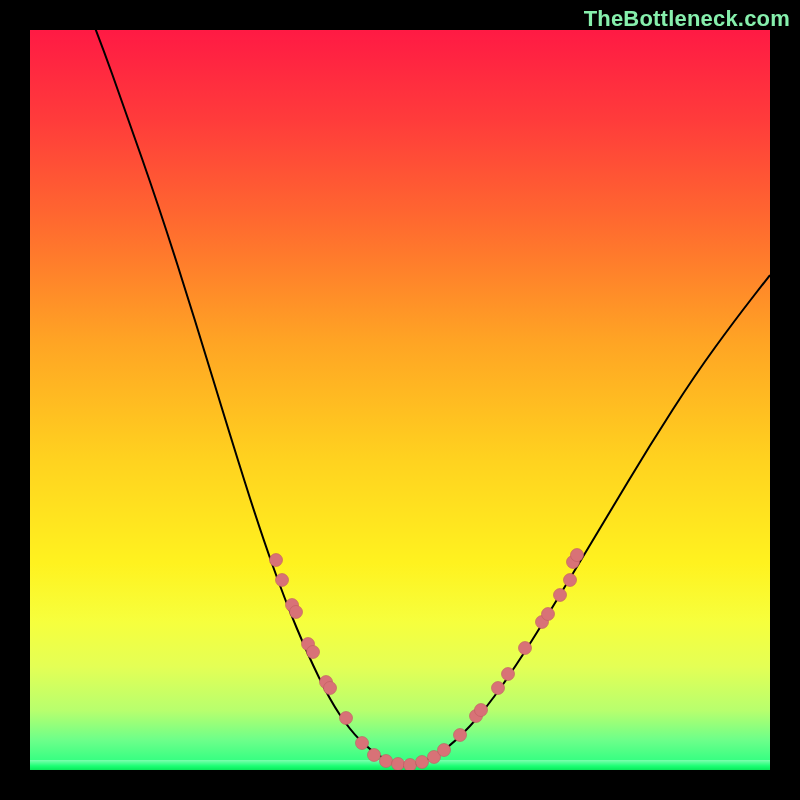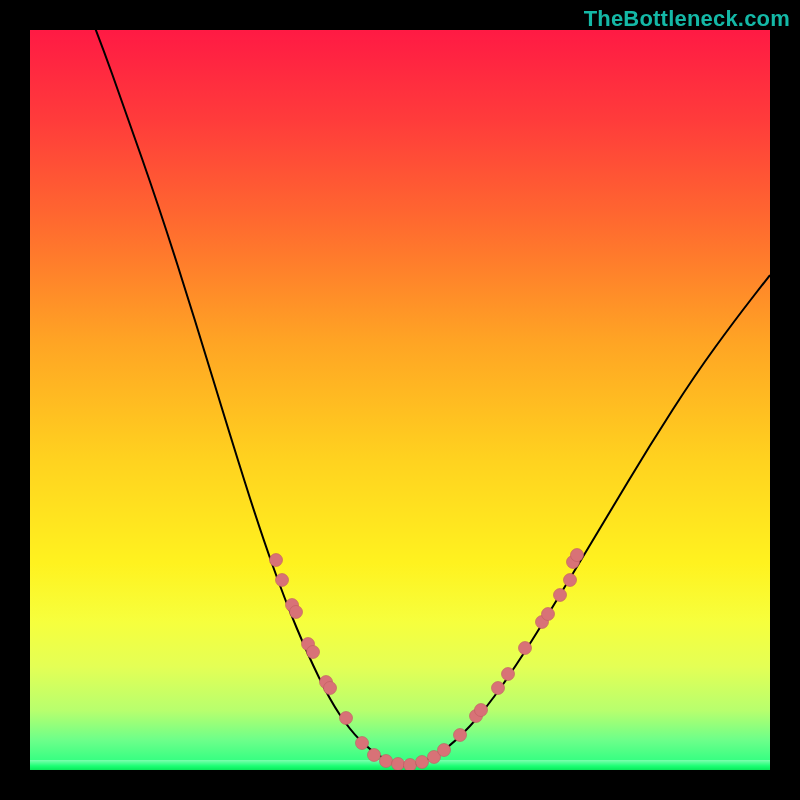--- a/index.html
+++ b/index.html
@@ -54,21 +54,21 @@
     width: 100%;
     height: 10px;
     background: linear-gradient(to bottom, #7dffb0 0%, #1cff74 60%, #0ae95c 100%);
   }
   .watermark {
     position: absolute;
     top: 6px;
     right: 10px;
     font-size: 22px;
     font-weight: 600;
-    color: #14b8a6;
+    color: #86efac;
     letter-spacing: 0.2px;
     user-select: none;
   }
   svg.curves {
     position: absolute;
     top: 0;
     left: 0;
     width: 100%;
     height: 100%;
   }

